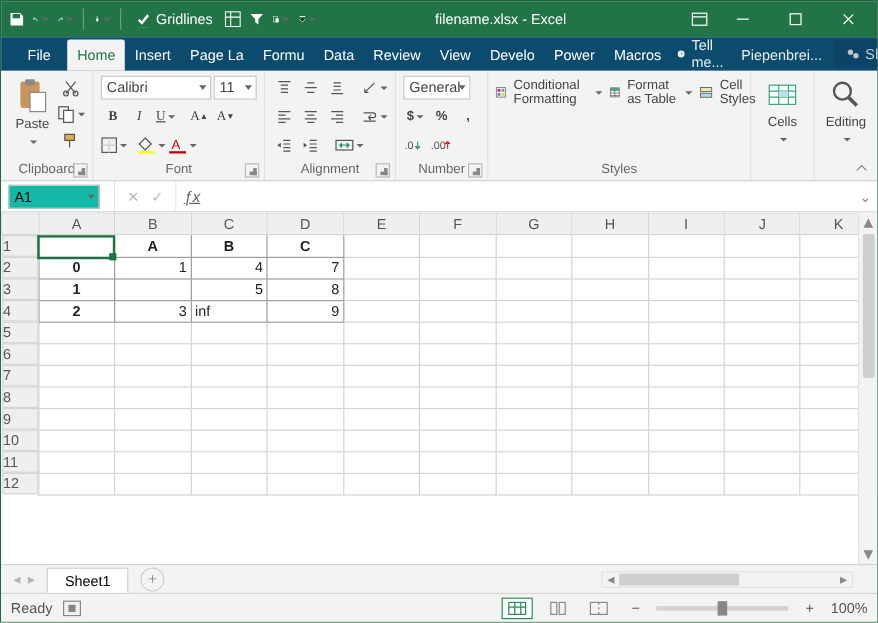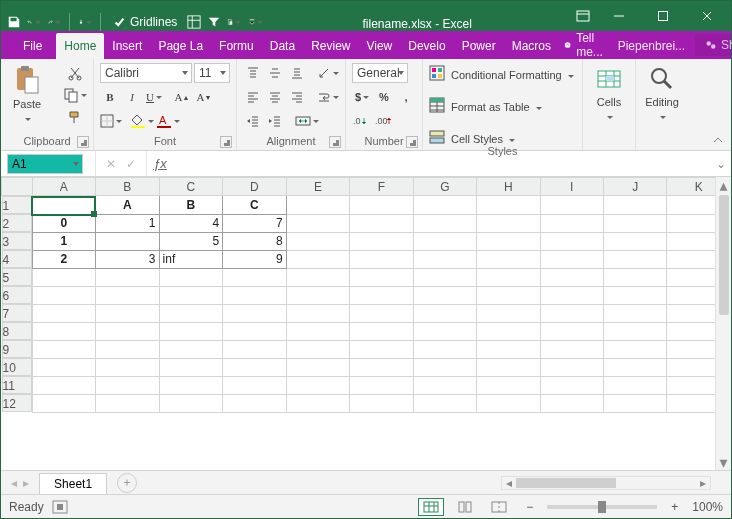--- a/index.html
+++ b/index.html
@@ -1,35 +1,35 @@
 <!DOCTYPE html>
 <html><head>
 <meta charset="utf-8">
 <style>
   * { box-sizing: border-box; margin: 0; padding: 0; font-family: "Segoe UI", Arial, sans-serif; }
   body { background: #fff; user-select: none; }
   .app { width: 732px; height: 519px; border: 1px solid #256741; display: flex; flex-direction: column; background: #fff; }
 
   
-  .titlebar { height: 30px; background: #227447; display: flex; align-items: flex-end; color: #fff; font-size: 12px; }
+  .titlebar { height: 30px; background: #227447; display: flex; align-items: center; color: #fff; font-size: 12px; }
   .qat { display: flex; align-items: center; gap: 6px; padding-left: 6px; }
   .qat .ico { width: 14px; height: 14px; display: inline-flex; align-items: center; justify-content: center; }
   .qat .sep { width: 1px; height: 18px; background: rgba(255,255,255,.3); margin: 0 2px; }
   .qat-check { display: flex; align-items: center; gap: 4px; margin: 0 4px; }
   .qat-check input { accent-color: #227447; }
   .title-center { flex: 1; text-align: center; }
   .title-right { display: flex; align-items: center; gap: 4px; padding-right: 4px; }
   .title-right .winbtn { width: 40px; height: 30px; display: inline-flex; align-items: center; justify-content: center; }
   .title-right .ribbtn { width: 24px; height: 24px; display: inline-flex; align-items: center; justify-content: center; }
   svg { display: block; }
 
   
   .tabrow {
     height: 28px;
-    background: #a21caf;
+    background: #0c4a6e;
     display: flex;
     align-items: flex-end;
     padding-left: 8px;
     color: #fff;
     font-size: 12px;
     position: relative;
   }
   .tab { padding: 6px 8px 6px 8px; cursor: default; white-space: nowrap; }
   .tab.file { padding-left: 14px; padding-right: 14px; }
   .tab.active { background: #f3f3f3; color: #227447; font-weight: 400; border-top-left-radius: 2px; border-top-right-radius:2px;}
@@ -46,30 +46,30 @@
     border-bottom: 1px solid #d4d4d4;
     font-size: 11px;
     color: #444;
     position: relative;
   }
   .ribbon .group {
     display: flex; flex-direction: column;
     border-right: 1px solid #e1e1e1;
     padding: 4px 6px 0 6px;
   }
-  .ribbon .group .body { flex: 1; display: flex; gap: 16px; align-items:flex-start; }
+  .ribbon .group .body { flex: 1; display: flex; gap: 0; align-items:flex-start; }
   .ribbon .group .label { height: 18px; display:flex; align-items:center; justify-content:center; color: #666; font-size: 11px; position:relative; }
   .ribbon .group .label .dlg { position:absolute; right:-2px; bottom:2px; width:12px; height:12px; border:1px solid #bbb; }
   .ribbon .group .label .dlg::after{ content:''; position:absolute; right:1px; bottom:1px; border-right:3px solid #888; border-bottom:3px solid #888; width:3px; height:3px;}
   .btncol { display:flex; flex-direction:column; gap:2px; }
   .iconbtn { min-width: 20px; height: 20px; display:inline-flex; align-items:center; justify-content:center; color:#444; border-radius:2px; }
   .dd::after { content:''; display:inline-block; margin-left:2px; border-top:3px solid #666; border-left:3px solid transparent; border-right:3px solid transparent; vertical-align:middle; }
   .ribbon select, .ribbon .fakeselect { height: 20px; font-size: 12px; border: 1px solid #c8c8c8; background:#fff; padding: 0 14px 0 4px; position:relative; display:inline-flex; align-items:center; }
   .fakeselect .ar { position:absolute; right:3px; top:7px; border-top:4px solid #666; border-left:3px solid transparent; border-right:3px solid transparent;}
-  .row { display:flex; gap:2px; align-items:flex-end; }
+  .row { display:flex; gap:2px; align-items:center; }
   .big { width: 40px; display:flex; flex-direction:column; align-items:center; gap:2px; font-size:11px; text-align:center; line-height:1.1; padding-top:2px; }
   .big svg { margin-bottom: 1px; }
   .ribbon .collapse { position:absolute; bottom:3px; right:6px; width:14px; height:14px; display:flex; align-items:center; justify-content:center;}
 
   
   .fbar { height: 26px; border-bottom: 1px solid #d4d4d4; display:flex; align-items:center; font-size:12px; background:#fff; }
   .fbar .namebox { width: 76px; border:1px solid #c8c8c8; margin: 0 0 0 6px; padding:2px 14px 2px 4px; position:relative; background:#14b8a6; }
   .fbar .namebox .ar { position:absolute; right:3px; top:7px; border-top:4px solid #666; border-left:3px solid transparent; border-right:3px solid transparent;}
   .fbar .fx-icons { display:flex; gap:10px; padding: 0 10px; color:#b8b8b8; align-items:center; border-left:1px solid #e6e6e6; border-right:1px solid #e6e6e6; margin-left:12px; height:100%; }
   .fbar .fx { font-style: italic; color:#666; font-size:13px; padding:0 6px;text-decoration:underline; }
@@ -421,21 +421,21 @@
             </span>
         </div>
       </div>
       <div class="label">
           <span>Number</span>
           <span class="dlg"></span>
         </div>
     </div>
 
     <div class="group" style="min-width:160px;">
-      <div class="body" style="flex-direction:column; gap:16px; padding-top:2px;">
+      <div class="body" style="flex-direction:row; gap:6px; padding-top:2px;">
         <div class="row">
           <svg width="16" height="16" viewBox="0 0 16 16">
               <rect x="1" y="1" width="14" height="14" fill="none" stroke="#555"></rect>
               <rect x="3" y="3" width="4" height="4" fill="#e08"></rect>
               <rect x="9" y="3" width="4" height="4" fill="#4a8"></rect>
               <rect x="3" y="9" width="4" height="4" fill="#48c"></rect>
               <rect x="9" y="9" width="4" height="4" fill="#ec4"></rect>
             </svg>
           <span style="margin-left:4px;">Conditional Formatting</span>
             <span class="dd" style="margin-left:2px;"></span>

